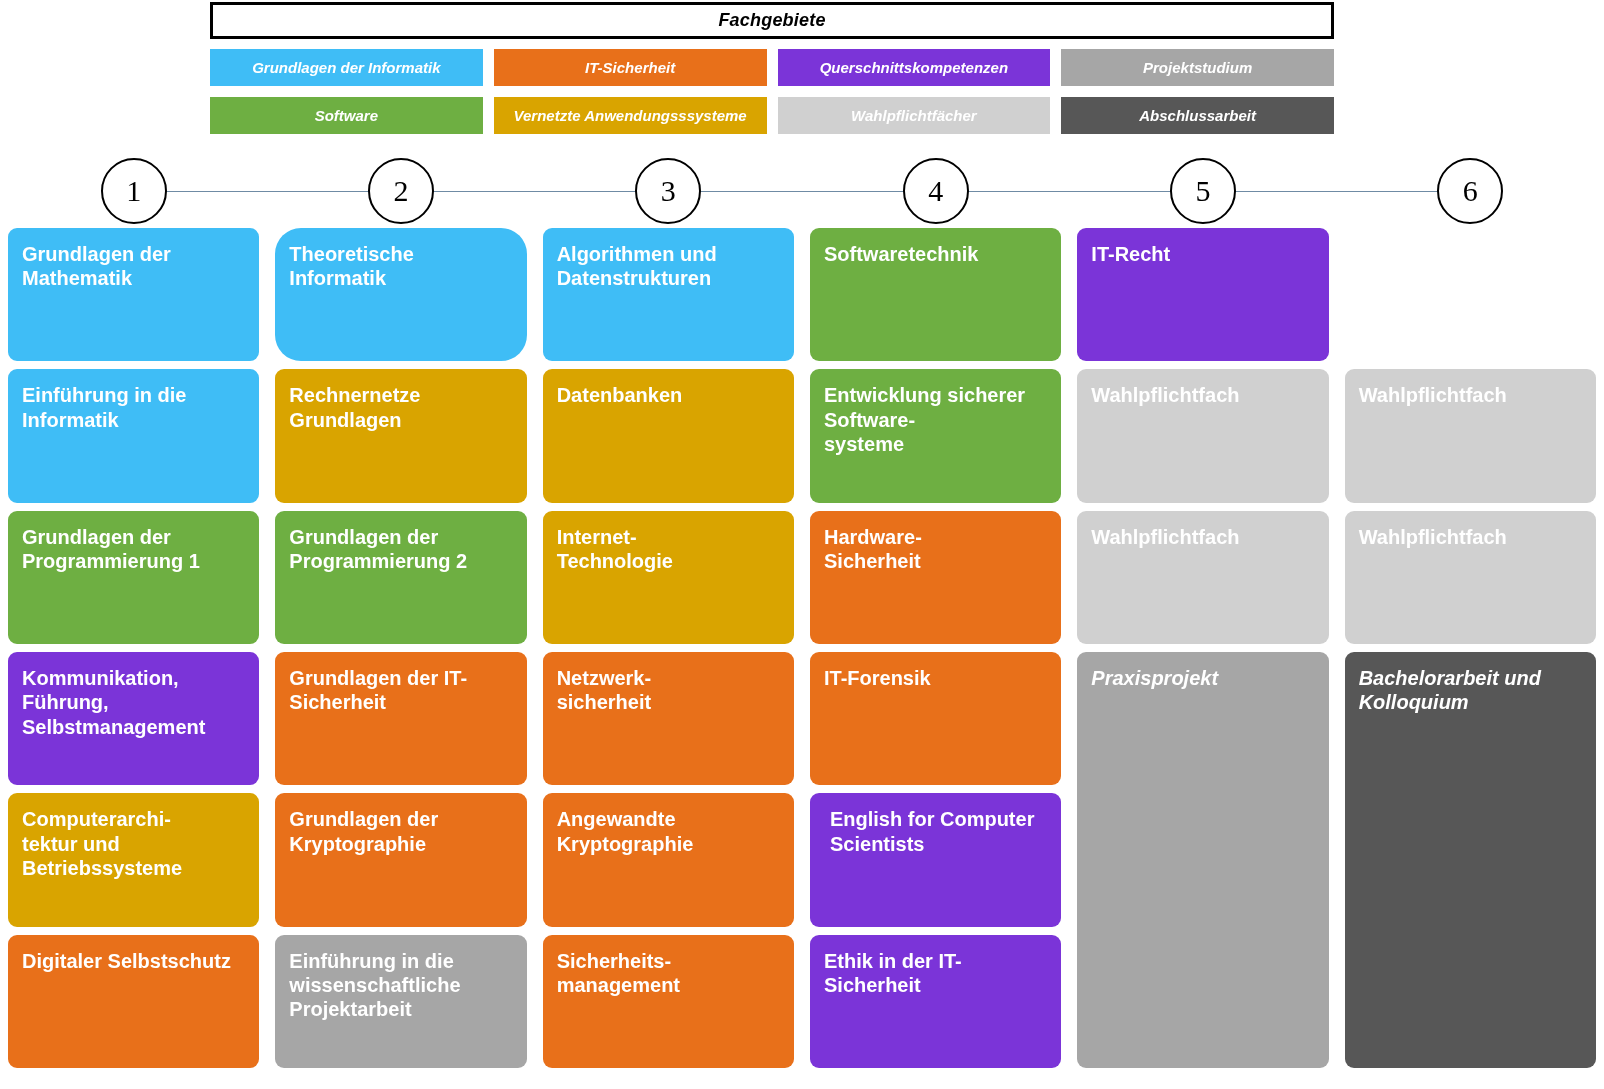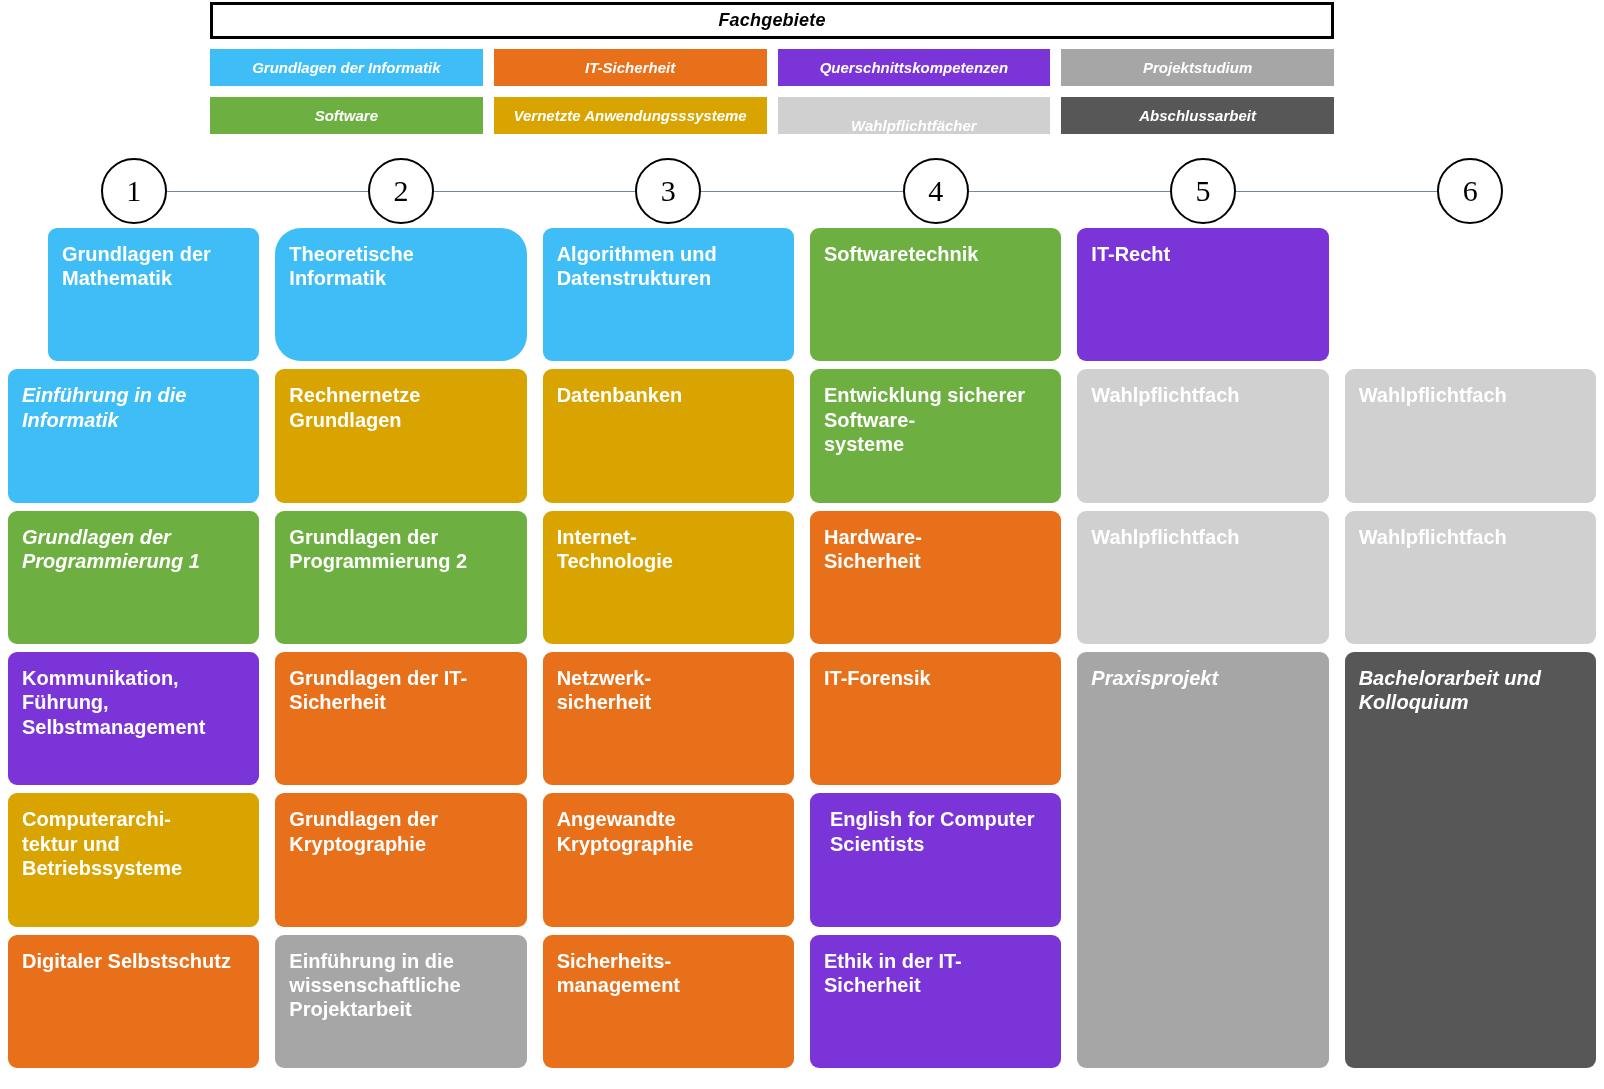--- a/index.html
+++ b/index.html
@@ -147,21 +147,21 @@
         </div>
         <div class="legend-chip" style="background: rgb(166, 166, 166);">
           <span>Projektstudium</span>
         </div>
         <div class="legend-chip" style="background: rgb(110, 175, 66);">
           <span>Software</span>
         </div>
         <div class="legend-chip" style="background: rgb(217, 164, 0);">
           <span>Vernetzte Anwendungsssysteme</span>
         </div>
-        <div class="legend-chip" style="background: rgb(208, 208, 208); align-items: flex-end;">
+        <div class="legend-chip" style="background: rgb(208, 208, 208);">
           <span>Wahlpflichtfächer</span>
         </div>
         <div class="legend-chip" style="background: rgb(87, 87, 87);">
           <span>Abschlussarbeit</span>
         </div>
       </div>
   </div>
 
   <div id="timeline">
     <div id="timeline-line" style="background: rgb(111, 139, 164);"></div>
@@ -179,23 +179,23 @@
       </div>
       <div class="sem-circle" style="left: 1203px;">
         <span>5</span>
       </div>
       <div class="sem-circle" style="left: 1470.33px;">
         <span>6</span>
       </div>
     </div>
 
   <div id="grid">
-      <div class="card hyphen-break" style="background: rgb(63, 189, 246); grid-area: 1 / 1; margin-left: 40px;">Grundlagen der Mathematik</div>
-      <div class="card hyphen-break" style="background: rgb(63, 189, 246); grid-area: 2 / 1; font-style: italic;">Einführung in die Informatik</div>
-      <div class="card hyphen-break" style="background: rgb(110, 175, 66); grid-area: 3 / 1; font-style: italic;">Grundlagen der Programmierung 1</div>
+      <div class="card hyphen-break" style="background: rgb(63, 189, 246); grid-area: 1 / 1;">Grundlagen der Mathematik</div>
+      <div class="card hyphen-break" style="background: rgb(63, 189, 246); grid-area: 2 / 1;">Einführung in die Informatik</div>
+      <div class="card hyphen-break" style="background: rgb(110, 175, 66); grid-area: 3 / 1;">Grundlagen der Programmierung 1</div>
       <div class="card hyphen-break" style="background: rgb(123, 52, 216); grid-area: 4 / 1;">Kommunikation, Führung, Selbstmanagement</div>
       <div class="card hyphen-break" style="background: rgb(217, 164, 0); grid-area: 5 / 1;">Computerarchi-
 tektur und Betriebssysteme</div>
       <div class="card hyphen-break" style="background: rgb(232, 112, 26); grid-area: 6 / 1;">Digitaler Selbstschutz</div>
       <div class="card hyphen-break" style="background: rgb(63, 189, 246); grid-area: 1 / 2; border-radius: 26px;">Theoretische Informatik</div>
       <div class="card hyphen-break" style="background: rgb(217, 164, 0); grid-area: 2 / 2;">Rechnernetze Grundlagen</div>
       <div class="card hyphen-break" style="background: rgb(110, 175, 66); grid-area: 3 / 2;">Grundlagen der Programmierung 2</div>
       <div class="card hyphen-break" style="background: rgb(232, 112, 26); grid-area: 4 / 2;">Grundlagen der IT-Sicherheit</div>
       <div class="card hyphen-break" style="background: rgb(232, 112, 26); grid-area: 5 / 2;">Grundlagen der Kryptographie</div>
       <div class="card hyphen-break" style="background: rgb(166, 166, 166); grid-area: 6 / 2;">Einführung in die wissenschaftliche Projektarbeit</div>

